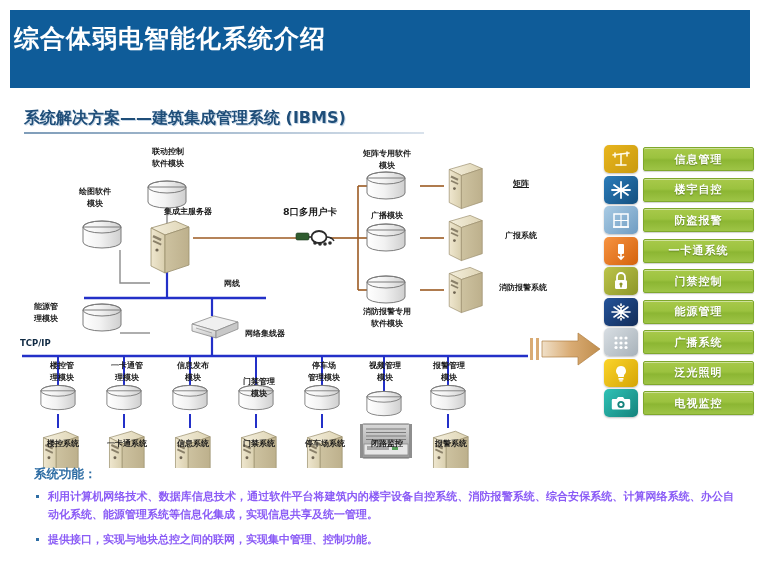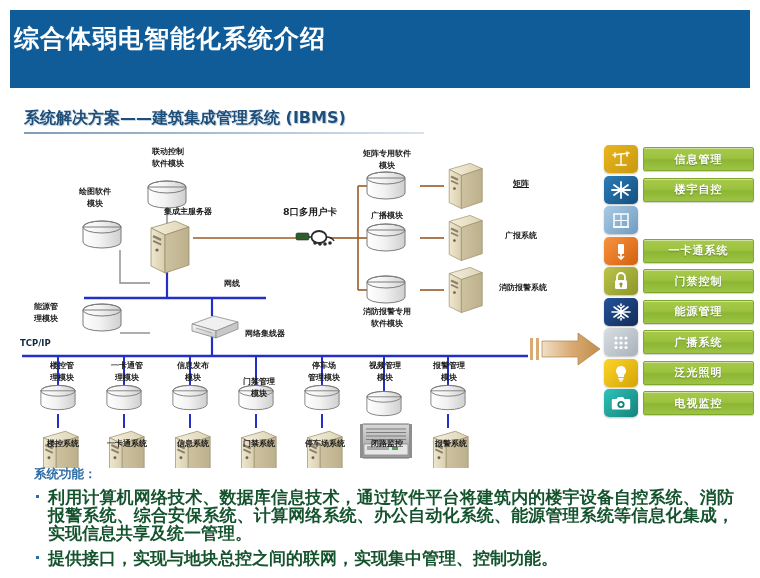--- a/index.html
+++ b/index.html
@@ -78,21 +78,21 @@
   
   .notes{
     position:absolute;left:34px;top:466px;width:700px;color:#2e6da4;
   }
   .notes-title{
     font-size:12.5px;font-weight:bold;color:#2e6da4;margin-bottom:6px;
     line-height:16px;
   }
   .bullet{
     position:relative;padding-left:14px;margin-bottom:7px;
-    font-size:17px;line-height:18px;color:#14532d;font-weight:bold;
+    font-size:11px;line-height:18px;color:#8b5cf6;font-weight:bold;
     text-align:justify;
   }
   .bullet:before{
     content:"";position:absolute;left:2px;top:7px;
     width:3px;height:3px;background:#2e6da4;
   }
 </style>
 </head>
 <body>
 
@@ -362,20 +362,23 @@
     </div>
 
     <div class="rail-row">
       <div class="rail-icon" style="background:linear-gradient(135deg,#a9cbe4,#6f9cc2);">
         <svg width="22" height="20" viewBox="0 0 22 20">
             <rect x="4" y="4" width="14" height="13" fill="none" stroke="#ffffff" stroke-width="1.5"></rect>
             <path d="M11 4 L11 17 M4 10.5 L18 10.5" stroke="#ffffff" stroke-width="1.2"></path>
             <path d="M3 17 L19 17" stroke="#ffffff" stroke-width="1.6"></path>
           </svg>
       </div>
+      <div class="rail-btn">
+          <span>防盗报警</span>
+        </div>
     </div>
 
     <div class="rail-row">
       <div class="rail-icon" style="background:linear-gradient(135deg,#f79341,#d4620c);">
         <svg width="20" height="20" viewBox="0 0 20 20">
             <rect x="7" y="3" width="6" height="10" rx="1" fill="#ffffff"></rect>
             <path d="M10 13 L10 17 M7.5 15.5 L10 18 L12.5 15.5" stroke="#ffffff" stroke-width="1.6" fill="none" stroke-linecap="round"></path>
           </svg>
       </div>
       <div class="rail-btn">

